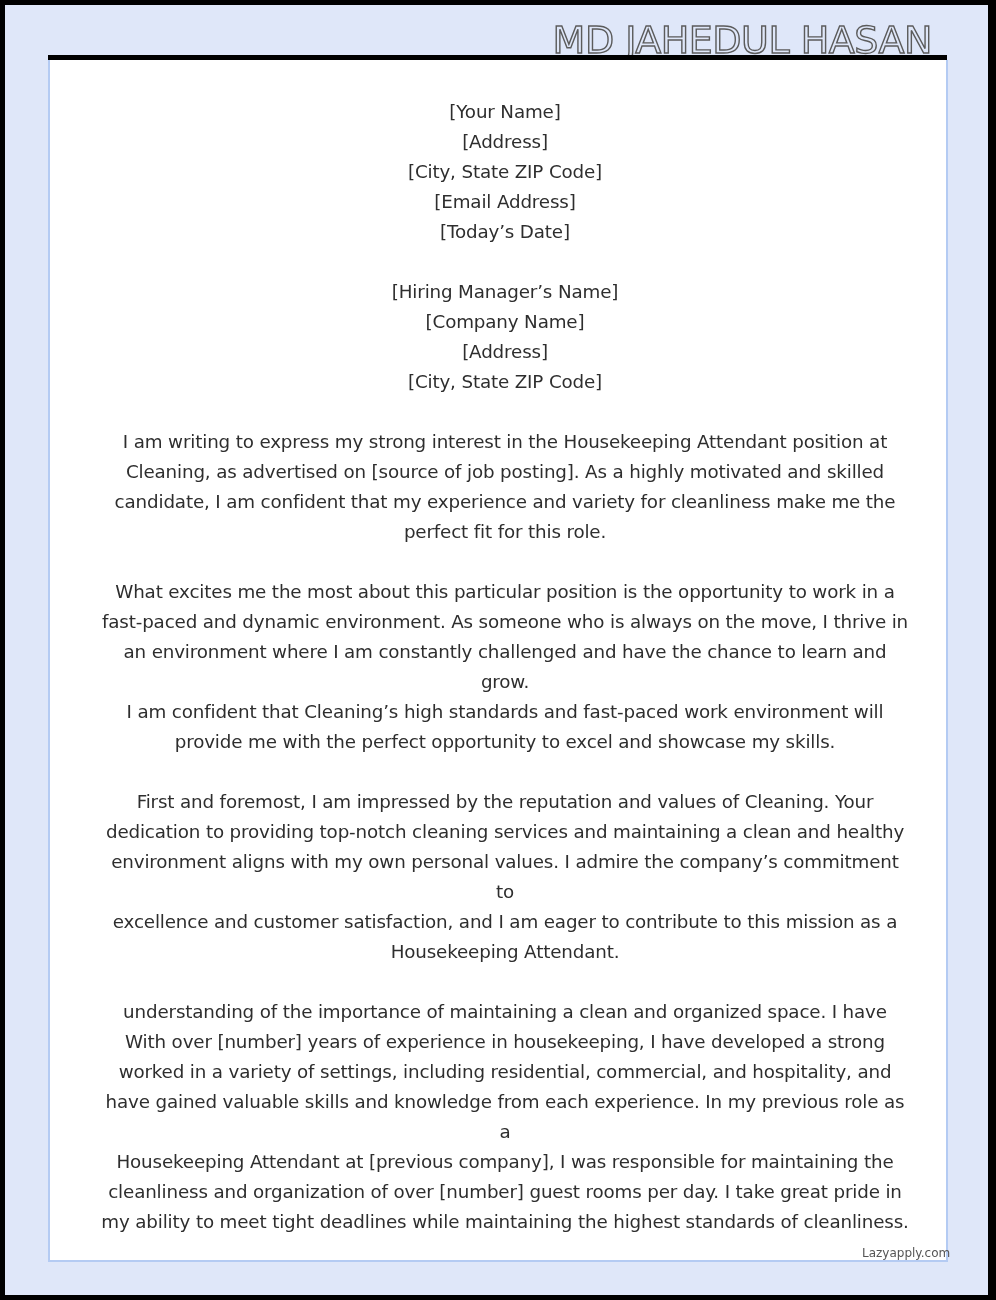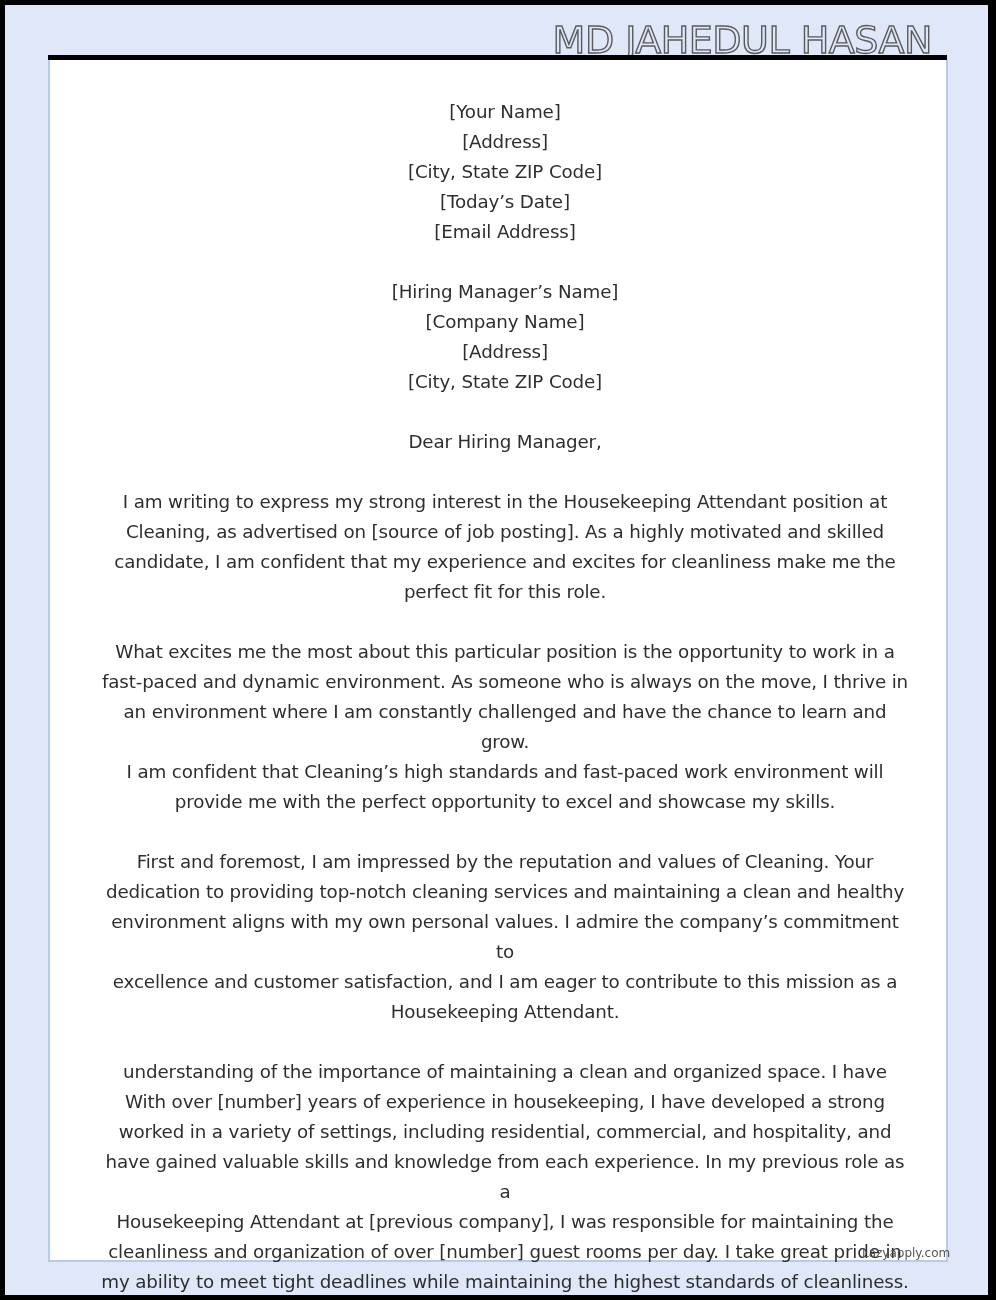--- a/index.html
+++ b/index.html
@@ -52,36 +52,33 @@
 <div class="frame">
   <div class="title">MD JAHEDUL HASAN</div>
   <div class="topbar"></div>
   <div class="panel"></div>
 
   <div class="content">
     <p>
       <span class="line">[Your Name]</span>
       <span class="line">[Address]</span>
       <span class="line">[City, State ZIP Code]</span>
+      <span class="line">[Email Address]</span>
       <span class="line">[Today’s Date]</span>
-      <span class="line">[Email Address]</span>
     </p>
     <p>
       <span class="line">[Hiring Manager’s Name]</span>
       <span class="line">[Company Name]</span>
       <span class="line">[Address]</span>
       <span class="line">[City, State ZIP Code]</span>
     </p>
     <p>
-      <span class="line">Dear Hiring Manager,</span>
-    </p>
-    <p>
       <span class="line">I am writing to express my strong interest in the Housekeeping Attendant position at</span>
       <span class="line">Cleaning, as advertised on [source of job posting]. As a highly motivated and skilled</span>
-      <span class="line">candidate, I am confident that my experience and excites for cleanliness make me the</span>
+      <span class="line">candidate, I am confident that my experience and variety for cleanliness make me the</span>
       <span class="line">perfect fit for this role.</span>
     </p>
     <p>
       <span class="line">What excites me the most about this particular position is the opportunity to work in a</span>
       <span class="line">fast-paced and dynamic environment. As someone who is always on the move, I thrive in</span>
       <span class="line">an environment where I am constantly challenged and have the chance to learn and grow.</span>
       <span class="line">I am confident that Cleaning’s high standards and fast-paced work environment will</span>
       <span class="line">provide me with the perfect opportunity to excel and showcase my skills.</span>
     </p>
     <p>

